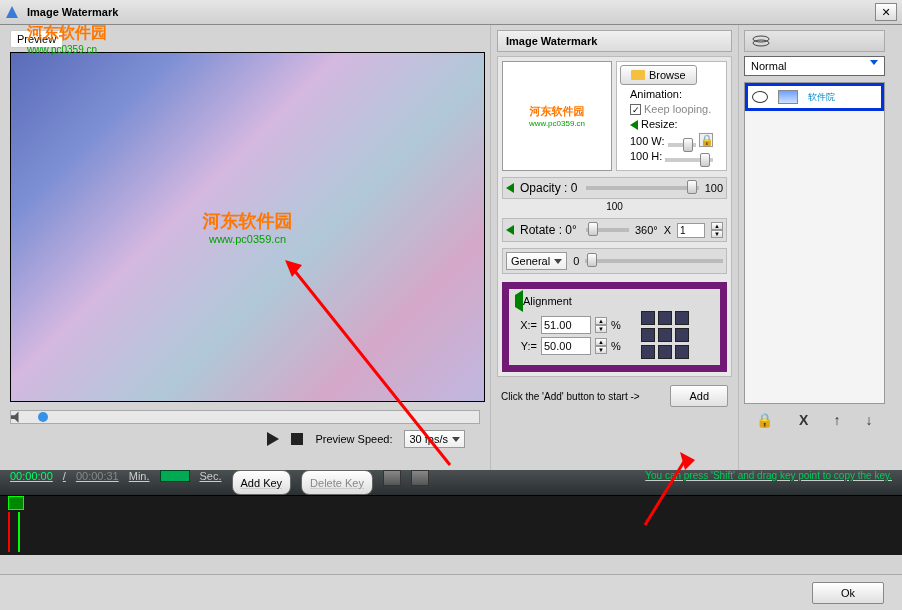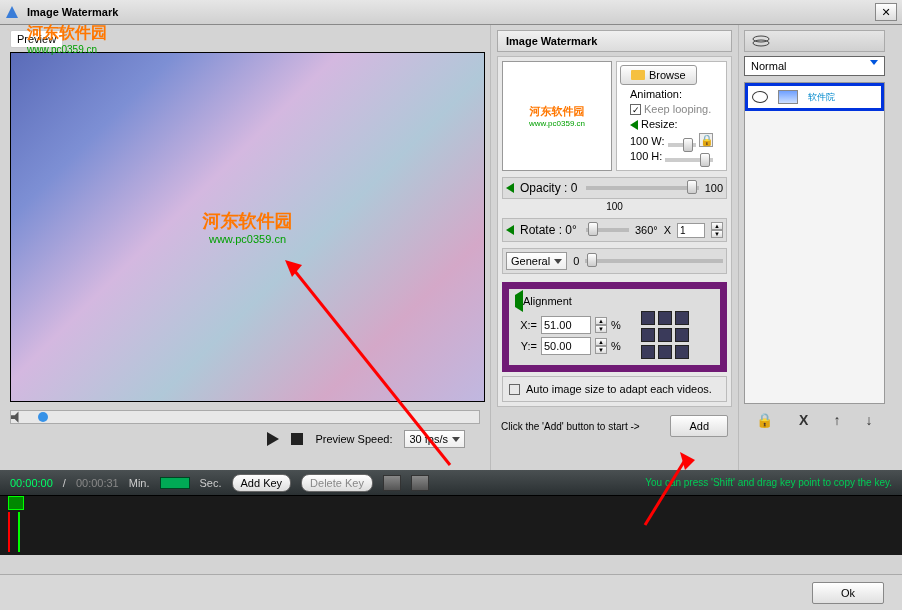--- a/index.html
+++ b/index.html
@@ -68,21 +68,21 @@
     .layer-icon-bar { height: 22px; background: linear-gradient(#e5e5e5,#d0d0d0); border: 1px solid #aaa; margin-bottom: 4px; display: flex; align-items: center; padding: 0 6px; }
     .layer-dd { display: flex; align-items: flex-start; justify-content: space-between; border: 1px solid #666; background: #fff; padding: 3px 6px; margin-bottom: 6px; }
     .layer-list { border: 1px solid #999; background: #f4f4f4; height: 322px; }
     .layer-item { border: 3px solid #0033dd; background: #fff; display: flex; align-items: center; padding: 4px; gap: 10px; }
     .eye-ico { width: 16px; height: 12px; border: 1px solid #333; border-radius: 50%; }
     .layer-thumb { width: 20px; height: 14px; background: linear-gradient(#6fa0ff,#cde0ff); border: 1px solid #888; }
     .layer-sm { font-size: 9px; color: #0088cc; }
     .layer-ctl { display: flex; justify-content: space-around; padding: 8px 0; }
     .layer-ctl span { font-size: 14px; cursor: pointer; color: #333; font-weight: bold; }
     
-    .timeline-bar { height: 25px; background: linear-gradient(#4a5052,#2a3032); display: flex; align-items: center; padding: 0 10px; gap: 10px; color: #ccc; }
+    .timeline-bar { height: 25px; background: linear-gradient(#4a5052,#2a3032); display: flex; padding: 0 10px; gap: 10px; color: #ccc; text-decoration: underline; }
     .tc1 { color: #00ff66; }
     .tc2 { color: #888; }
     .key-btn { padding: 2px 8px; background: linear-gradient(#fff,#ddd); border: 1px solid #666; color: #000; border-radius: 8px; }
     .key-btn.dis { color: #888; }
     .nav-btn { width: 18px; height: 16px; background: linear-gradient(#888,#555); border: 1px solid #333; }
     .hint { color: #00cc55; margin-left: auto; font-size: 10px; }
     
     .track-area { height: 60px; background: #1a1a1a; border-top: 1px solid #000; position: relative; }
     .track-marker { position: absolute; left: 8px; top: 0; height: 100%; width: 16px; }
     .track-marker .m1 { height: 14px; background: #008800; border: 1px solid #00ff00; }
@@ -242,24 +242,20 @@
               <div></div>
               <div></div>
               <div></div>
               <div></div>
               <div></div>
               <div></div>
           </div>
         </div>
       </div>
 
-      <div class="auto-row">
-        <span class="ch"></span>
-        <span>Auto image size to adapt each videos.</span>
-      </div>
     </div>
     <div class="add-row">
       <span style="font-size:10px">Click the 'Add' button to start -&gt;</span>
       <button class="add-btn">Add</button>
     </div>
   </div>
 
   <div class="layers-col">
     <div class="layer-icon-bar">
       <svg width="20" height="14">

